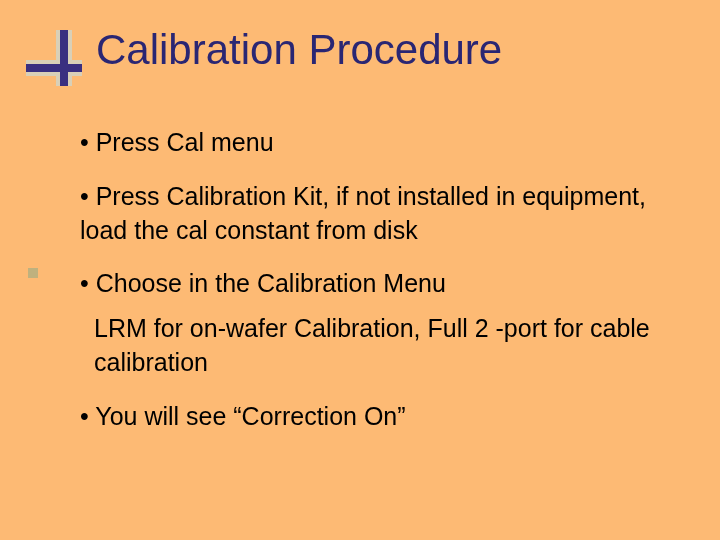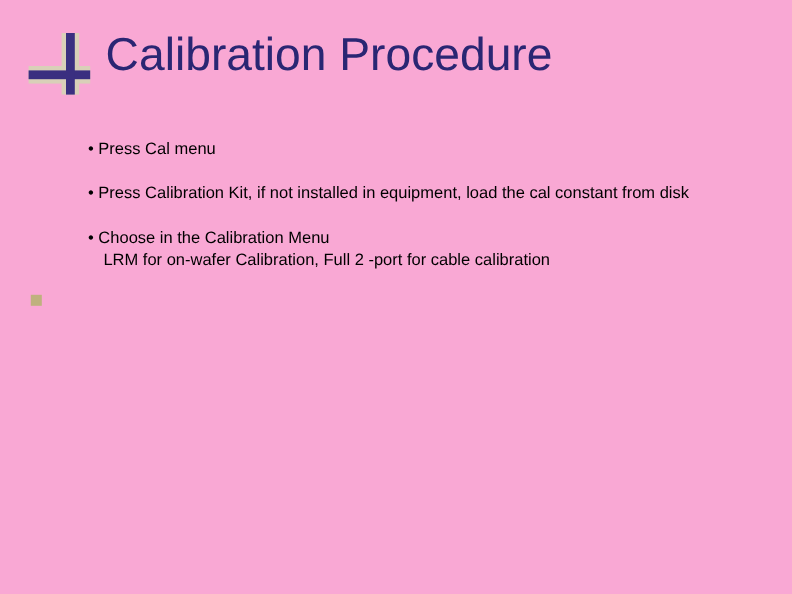--- a/index.html
+++ b/index.html
@@ -1,21 +1,21 @@
 <!DOCTYPE html>
 <html><head>
   <meta charset="utf-8">
   <style>
     * { margin: 0; padding: 0; box-sizing: border-box; }
     html, body { width: 720px; height: 540px; background: #ffffff; font-family: "Tahoma", "Verdana", "Arial", sans-serif; }
     .slide {
       position: relative;
       width: 720px;
       height: 540px;
-      background: #f9a8d4;
+      background: #fdba74;
       overflow: hidden;
     }
     .corner-decor {
       position: absolute;
       top: 30px;
       left: 26px;
       width: 56px;
       height: 56px;
       pointer-events: none;
     }
@@ -59,28 +59,28 @@
       color: #2a2673;
       font-weight: 400;
       white-space: nowrap;
     }
     .content {
       position: absolute;
       top: 126px;
       left: 80px;
       right: 70px;
       color: #000000;
-      font-size: 15px;
+      font-size: 25px;
       line-height: 1.35;
     }
     .bullet-item {
       margin-bottom: 20px;
     }
     .bullet-item.tight {
-      margin-bottom: 0;
+      margin-bottom: 11px;
     }
     .indent-text {
       margin-left: 14px;
       margin-bottom: 20px;
     }
     .accent-square {
       position: absolute;
       left: 28px;
       top: 268px;
       width: 10px;
@@ -102,15 +102,16 @@
 
   <div class="title">Calibration Procedure</div>
 
   <div class="accent-square"></div>
 
   <div class="content">
     <div class="bullet-item">• Press Cal menu</div>
     <div class="bullet-item">• Press Calibration Kit, if not installed in equipment, load the cal constant from disk</div>
     <div class="bullet-item tight">• Choose in the Calibration Menu</div>
     <div class="indent-text">LRM for on-wafer Calibration, Full 2 -port for cable calibration</div>
+    <div class="bullet-item">• You will see “Correction On”</div>
   </div>
 
 </div>
 
 </body></html>

